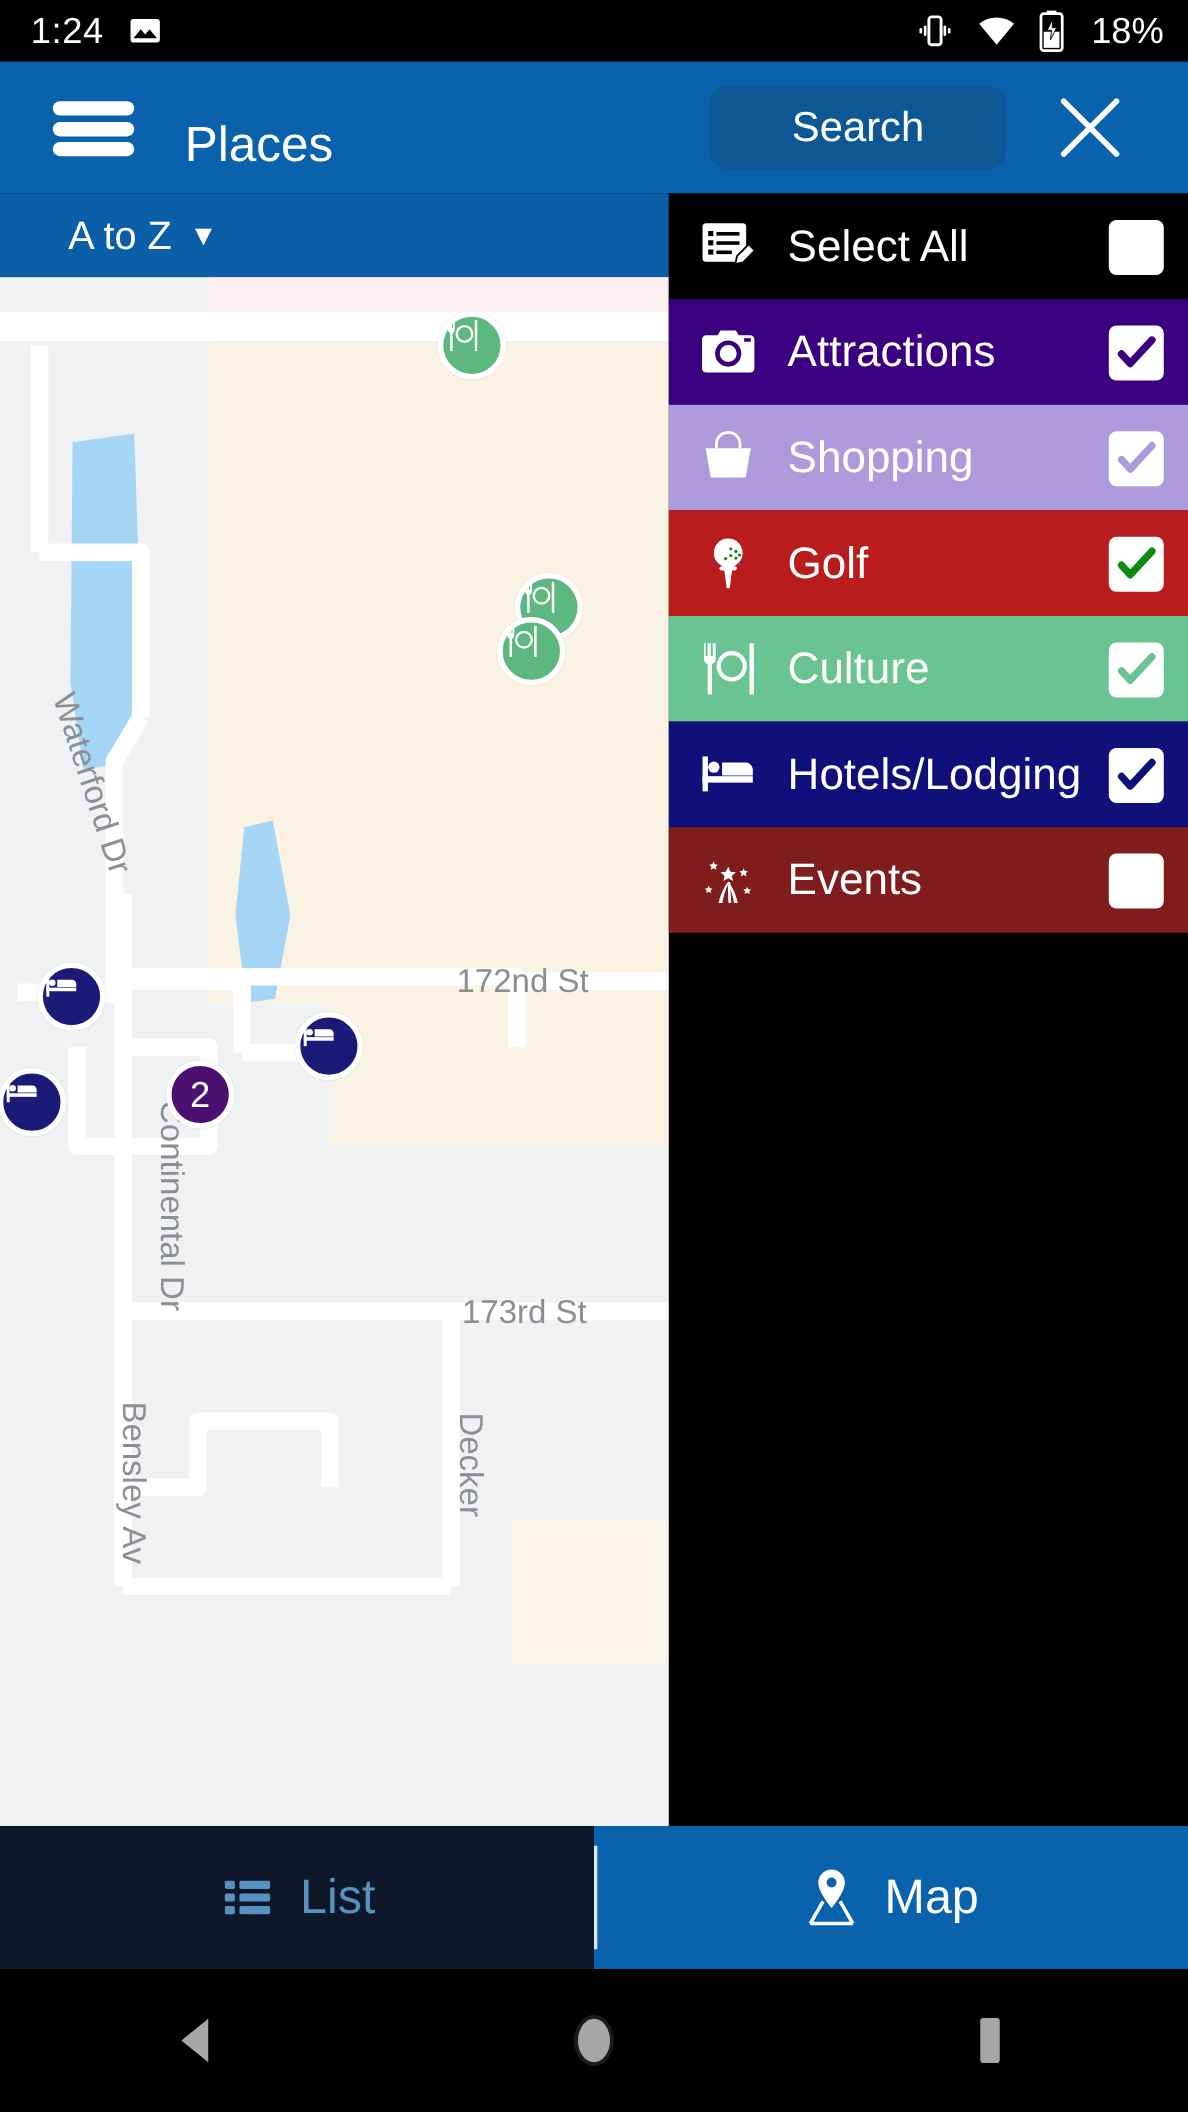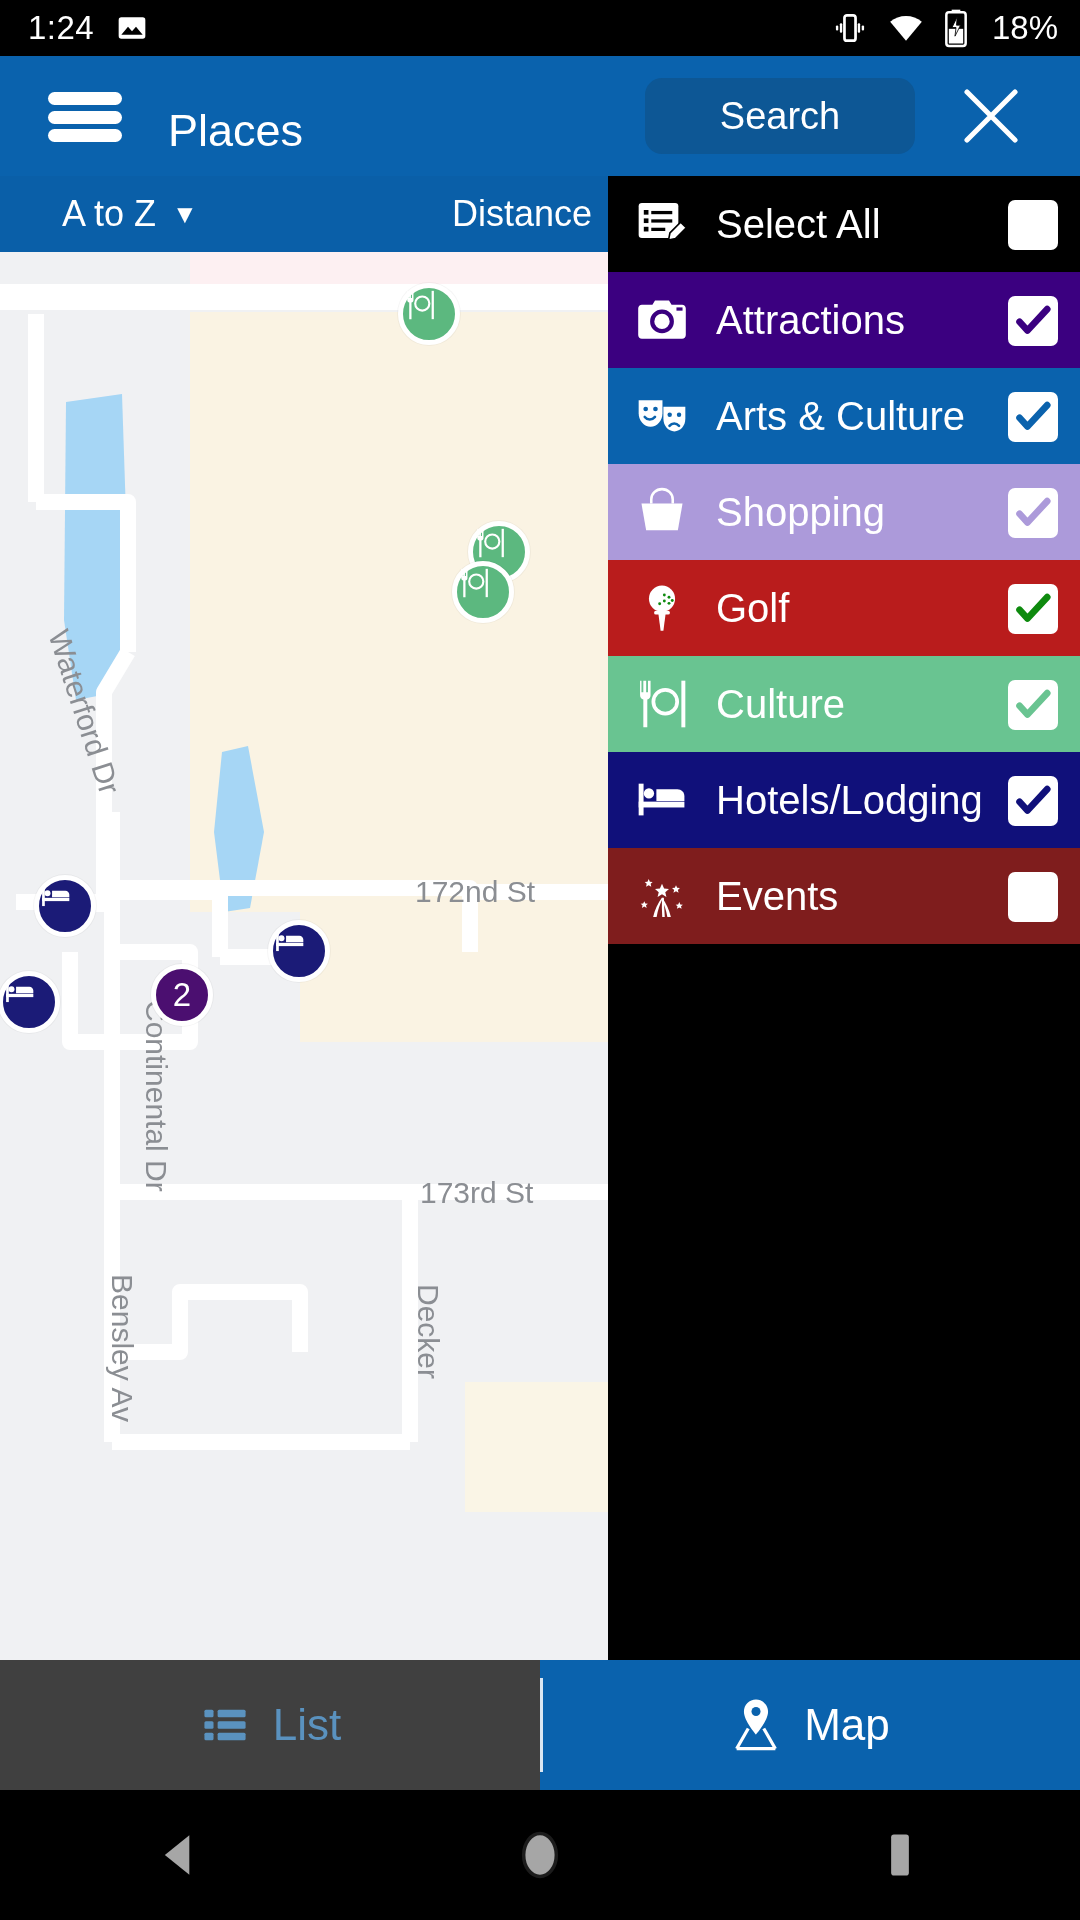--- a/index.html
+++ b/index.html
@@ -60,21 +60,21 @@
                  justify-content:center; flex:0 0 108px; }
   .prow .plabel { color:#fff; font-size:40px; white-space:nowrap; }
   .cbox { position:absolute; right:22px; top:24px; width:50px; height:50px;
           background:#fff; border-radius:7px; display:flex; align-items:center;
           justify-content:center; }
 
   
   .tabs { position:absolute; left:0; top:1660px; width:1080px; height:130px;
           display:flex; }
   .tab { flex:1; display:flex; align-items:center; justify-content:center;
-         gap:22px; background:#404040; }
+         gap:22px; background:#0f172a; }
   .tab.active { background:#0a62ad; }
   .tab .tlabel { font-size:44px; }
   .tab.inactive .tlabel { color:#5a92bf; }
   .tab.active .tlabel { color:#fff; }
   .tabdiv { position:absolute; left:540px; top:18px; width:3px; height:94px;
             background:#fff; opacity:.85; }
 
   
   .navbar { position:absolute; left:0; top:1790px; width:1080px; height:130px;
             background:#000; display:flex; align-items:center;
@@ -125,24 +125,20 @@
     <div class="closebtn">
       <svg width="72" height="72" viewBox="0 0 24 24">
         <path d="M4 4L20 20M20 4L4 20" stroke="#fff" stroke-width="1.7" stroke-linecap="round"></path>
       </svg>
     </div>
   </div>
 
   <div class="sortbar">
     <div class="sort-az">
       <span>A to Z</span>
-      <span class="caret">▼</span>
-    </div>
-    <div class="sort-dist">
-      <span>Distance</span>
       <span class="caret">▼</span>
     </div>
   </div>
 
   <div class="map">
     <svg width="1080" height="1408">
       <rect x="0" y="0" width="1080" height="1408" fill="#f0f1f3"></rect>
 
       <rect x="190" y="0" width="420" height="40" fill="#fdf0f2"></rect>
       <path d="M190 60 h420 v600 h-420 z" fill="#faf3e3"></path>
@@ -262,40 +258,20 @@
         </svg>
       </span>
       <span class="plabel">Attractions</span>
       <span class="cbox">
         <svg width="38" height="38" viewBox="0 0 24 24">
           <path d="M3.5 12.5l5 5.5L21 4.5" fill="none" stroke="#3b0080" stroke-width="4.2" stroke-linecap="round" stroke-linejoin="round"></path>
         </svg>
       </span>
     </div>
 
-    <div class="prow" style="background:#0a62ad">
-      <span class="picon">
-        <svg width="56" height="56" viewBox="0 0 24 24">
-          <path d="M2 5.2h10.2v5.6c0 3.2-2.3 5.8-5.1 5.8S2 14 2 10.8z" fill="#fff"></path>
-          <circle cx="5" cy="9" r="1" fill="#0a62ad"></circle>
-            <circle cx="9.2" cy="9" r="1" fill="#0a62ad"></circle>
-          <path d="M4.6 12.4c1.2 1.5 3.1 1.5 4.4 0" fill="none" stroke="#0a62ad" stroke-width="1.1" stroke-linecap="round"></path>
-          <path d="M12.6 8h9.4v5.2c0 3-2.1 5.4-4.7 5.4s-4.7-2.4-4.7-5.4z" fill="#fff"></path>
-          <circle cx="15.3" cy="11.5" r=".95" fill="#0a62ad"></circle>
-            <circle cx="19.3" cy="11.5" r=".95" fill="#0a62ad"></circle>
-          <path d="M15.2 16.2c1.1-1.3 2.9-1.3 4.1 0" fill="none" stroke="#0a62ad" stroke-width="1.1" stroke-linecap="round"></path>
-        </svg>
-      </span>
-      <span class="plabel">Arts &amp; Culture</span>
-      <span class="cbox">
-        <svg width="38" height="38" viewBox="0 0 24 24">
-          <path d="M3.5 12.5l5 5.5L21 4.5" fill="none" stroke="#0a62ad" stroke-width="4.2" stroke-linecap="round" stroke-linejoin="round"></path>
-        </svg>
-      </span>
-    </div>
 
     <div class="prow" style="background:#ac9ada">
       <span class="picon">
         <svg width="56" height="56" viewBox="0 0 24 24">
           <path d="M7.4 8.4V6.6c0-2.4 2-4.4 4.6-4.4s4.6 2 4.6 4.4v1.8" fill="none" stroke="#fff" stroke-width="1.1"></path>
           <path d="M3.2 8.4h17.6l-2 11.4H5.2z" fill="#fff"></path>
         </svg>
       </span>
       <span class="plabel">Shopping</span>
       <span class="cbox">

